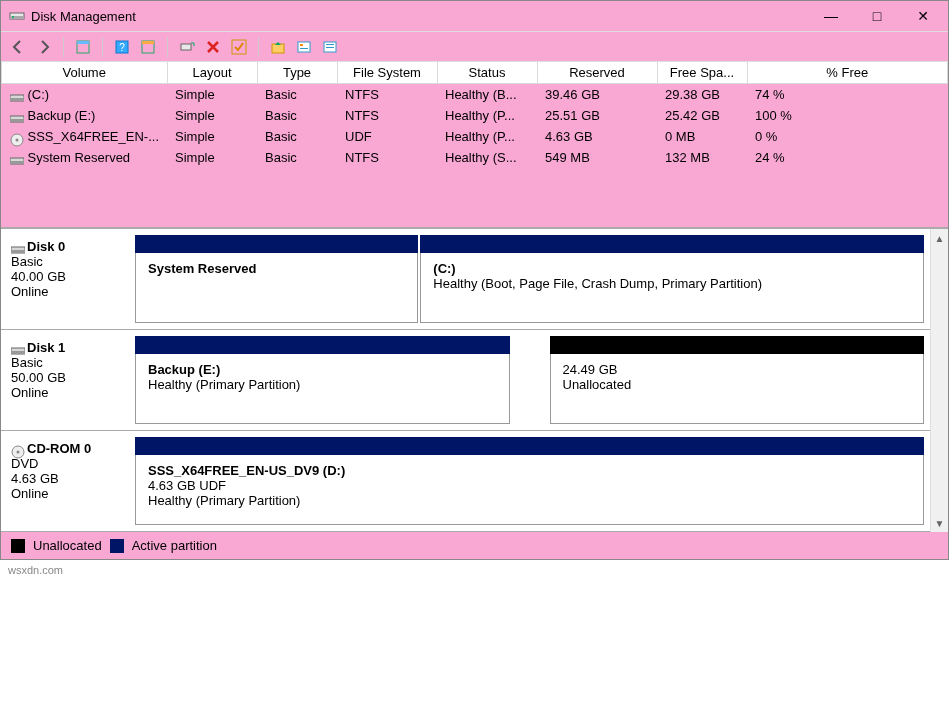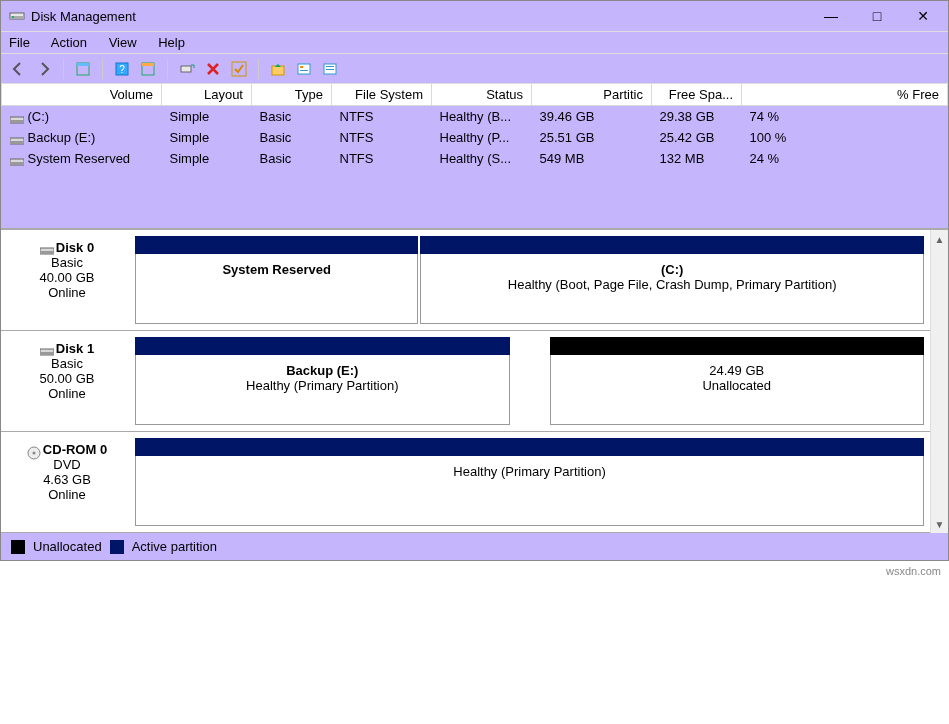--- a/index.html
+++ b/index.html
@@ -1,73 +1,67 @@
 <!DOCTYPE html>
 <html><head>
 <meta charset="utf-8">
 <style>
 * { box-sizing: border-box; margin: 0; padding: 0; font-family: "Segoe UI", Tahoma, sans-serif; }
 body { background: #fff; font-size: 13px; color: #000; }
-.window { width: 949px; border: 1px solid #888; background: #c4b5fd; }
+.window { width: 949px; border: 1px solid #888; background: #f9a8d4; }
 .titlebar { display: flex; align-items: center; height: 31px; padding: 0 2px 0 8px; border-bottom: 1px solid #ddd; }
 .tb-icon { width: 16px; height: 16px; margin-right: 6px; }
 .tb-title { flex: 1; font-size: 13px; }
 .tb-ctrl { width: 46px; height: 29px; display: flex; align-items: center; justify-content: center; font-size: 14px; cursor: default; }
 .menubar { padding: 3px 8px; border-bottom: 1px solid #ddd; }
 .menubar span { margin-right: 18px; cursor: default; }
 .toolbar { display: flex; align-items: center; height: 30px; padding: 0 6px; border-bottom: 1px solid #ddd; gap: 4px; }
 .tb-sep { width: 1px; height: 20px; background: #ccc; margin: 0 4px; }
 .tool { width: 22px; height: 22px; display: flex; align-items: center; justify-content: center; cursor: default; }
 .tool svg { width: 16px; height: 16px; }
 .vol-table { width: 100%; border-collapse: collapse; }
-.vol-table th { text-align: right; font-weight: 400; padding: 3px 8px; background: #fff; border: 1px solid #d9d9d9; border-top: none; }
+.vol-table th { text-align: center; font-weight: 400; padding: 3px 8px; background: #fff; border: 1px solid #d9d9d9; border-top: none; }
 .vol-table td { padding: 3px 8px; white-space: nowrap; }
 .vol-icon { display: inline-block; width: 14px; height: 10px; margin-right: 4px; vertical-align: middle; }
 .disk-view { border-top: 1px solid #aaa; background: #fff; display: flex; }
-.disk-scroll { flex: 1; text-align: center; }
+.disk-scroll { flex: 1; }
 .scrollbar { width: 18px; background: #f0f0f0; border-left: 1px solid #ddd; display: flex; flex-direction: column; }
 .sb-btn { height: 18px; display: flex; align-items: center; justify-content: center; font-size: 10px; color: #666; cursor: default; }
 .disk-row { display: flex; border-bottom: 1px solid #aaa; }
 .disk-label { width: 128px; padding: 10px 6px 10px 10px; }
 .dl-name { font-weight: 700; }
 .dl-name .dicn { display: inline-block; width: 14px; height: 10px; margin-right: 2px; vertical-align: middle; }
 .parts { flex: 1; padding: 6px; display: flex; gap: 2px; }
 .part-wrap { display: flex; flex-direction: column; }
 .part-bar { height: 18px; }
 .bar-primary { background: #001566; }
 .bar-unalloc { background: #000; }
 .part-body { border: 1px solid #999; border-top: none; padding: 8px 12px; min-height: 70px; }
 .pb-title { font-weight: 700; }
 .legend { padding: 6px 10px; display: flex; align-items: center; gap: 8px; }
 .leg-sw { width: 14px; height: 14px; display: inline-block; }
-.footer { text-align: right; font-size: 11px; color: #888; padding: 4px 8px; }
+.footer { font-size: 11px; color: #888; padding: 4px 8px; }
 </style>
 </head>
 <body>
 
 <div class="window">
 
   <div class="titlebar">
     <svg class="tb-icon" viewBox="0 0 16 16">
         <rect x="1" y="5" width="14" height="6" fill="#e8e8e8" stroke="#666"></rect>
         <rect x="1" y="8" width="14" height="3" fill="#aaa"></rect>
         <circle cx="4" cy="9" r="1" fill="#0a6"></circle>
       </svg>
     <span class="tb-title">Disk Management</span>
     <div class="tb-ctrl">—</div>
     <div class="tb-ctrl">□</div>
     <div class="tb-ctrl tb-close">✕</div>
   </div>
 
-  <div class="menubar">
-    <span>File</span>
-    <span>Action</span>
-    <span>View</span>
-    <span>Help</span>
-  </div>
 
   <div class="toolbar">
     <div class="tool">
         <svg viewBox="0 0 16 16">
           <path d="M10 2 L4 8 L10 14" fill="none" stroke="#555" stroke-width="2"></path>
         </svg>
       </div>
     <div class="tool">
         <svg viewBox="0 0 16 16">
           <path d="M6 2 L12 8 L6 14" fill="none" stroke="#555" stroke-width="2"></path>
@@ -135,21 +129,21 @@
   </div>
 
   <table class="vol-table">
     <thead>
         <tr>
       <th style="width:160px">Volume</th>
       <th style="width:90px">Layout</th>
       <th style="width:80px">Type</th>
       <th style="width:100px">File System</th>
       <th style="width:100px">Status</th>
-      <th style="width:120px">Partitic</th>
+      <th style="width:120px">Reserved</th>
       <th style="width:90px">Free Spa...</th>
       <th>% Free</th>
     </tr>
       </thead>
     <tbody id="vol-body">
         <tr>
           <td><span class="vol-icon"><svg width="14" height="10" viewBox="0 0 14 10">
                 <rect x="0" y="2" width="14" height="6" fill="#d8d8d8" stroke="#666"></rect>
                 <rect x="0" y="5" width="14" height="3" fill="#999"></rect>
               </svg></span><span>(C:)</span></td>
@@ -166,20 +160,33 @@
                 <rect x="0" y="2" width="14" height="6" fill="#d8d8d8" stroke="#666"></rect>
                 <rect x="0" y="5" width="14" height="3" fill="#999"></rect>
               </svg></span><span>Backup (E:)</span></td>
           <td>Simple</td>
           <td>Basic</td>
           <td>NTFS</td>
           <td>Healthy (P...</td>
           <td>25.51 GB</td>
           <td>25.42 GB</td>
           <td>100 %</td>
+        </tr>
+        <tr>
+          <td><span class="vol-icon"><svg width="14" height="14" viewBox="0 0 14 14">
+                <circle cx="7" cy="7" r="6" fill="#eee" stroke="#888"></circle>
+                <circle cx="7" cy="7" r="1.5" fill="#888"></circle>
+              </svg></span><span>SSS_X64FREE_EN-...</span></td>
+          <td>Simple</td>
+          <td>Basic</td>
+          <td>UDF</td>
+          <td>Healthy (P...</td>
+          <td>4.63 GB</td>
+          <td>0 MB</td>
+          <td>0 %</td>
         </tr>
         <tr>
           <td><span class="vol-icon"><svg width="14" height="10" viewBox="0 0 14 10">
                 <rect x="0" y="2" width="14" height="6" fill="#d8d8d8" stroke="#666"></rect>
                 <rect x="0" y="5" width="14" height="3" fill="#999"></rect>
               </svg></span><span>System Reserved</span></td>
           <td>Simple</td>
           <td>Basic</td>
           <td>NTFS</td>
           <td>Healthy (S...</td>
@@ -253,20 +260,22 @@
                   <circle cx="7" cy="7" r="1.5" fill="#888"></circle>
                 </svg></span><span>CD-ROM 0</span></div>
             <div>DVD</div>
             <div>4.63 GB</div>
             <div>Online</div>
           </div>
           <div class="parts">
             <div class="part-wrap" style="flex: 80 0 0px;">
               <div class="part-bar bar-primary"></div>
               <div class="part-body">
+                <div class="pb-title">SSS_X64FREE_EN-US_DV9  (D:)</div>
+                <div>4.63 GB UDF</div>
                 <div>Healthy (Primary Partition)</div>
               </div>
             </div>
           </div>
         </div>
       </div>
     <div class="scrollbar">
       <div class="sb-btn">▲</div>
       <div style="flex:1"></div>
       <div class="sb-btn">▼</div>

